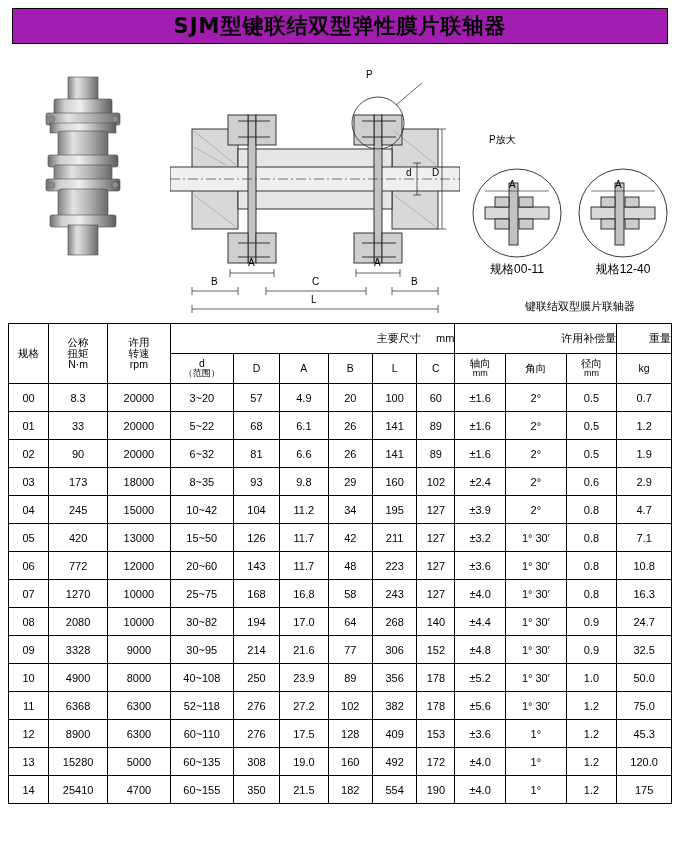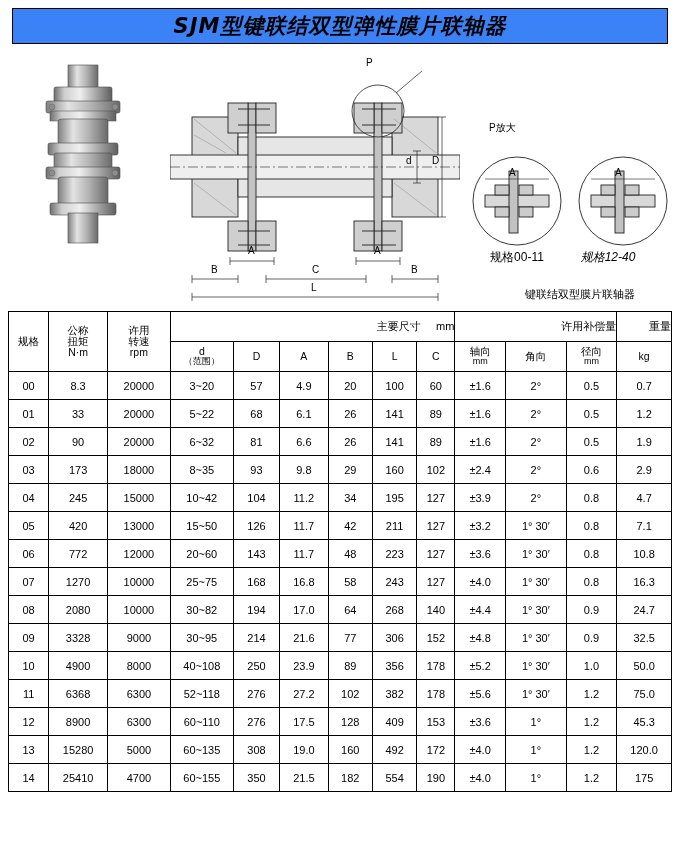--- a/index.html
+++ b/index.html
@@ -5,26 +5,25 @@
   html,body{margin:0;padding:0;}
   body{
     width:680px;height:855px;background:#ffffff;
     font-family:"Liberation Sans","DejaVu Sans",sans-serif;
     color:#000;overflow:hidden;
   }
   .page{position:relative;width:680px;height:855px;}
 
   
   .title-bar{
-    margin:8px 12px 5px 12px;
+    margin:8px 12px 17px 12px;
     border:1px solid #000;
     height:34px;
     display:flex;align-items:center;justify-content:center;
-    background:#3b82f6;
-    font-style:italic;
+    background:#a21caf;
   }
   .title-bar .t{
     font-size:21px;font-weight:bold;letter-spacing:1px;
     font-family:"DejaVu Sans","Liberation Sans",sans-serif;
   }
 
   
   .figure{
     position:relative;
     height:262px;
@@ -227,21 +226,21 @@
           <rect x="160" y="36" width="14" height="10" fill="#cccccc"></rect>
           <rect x="136" y="58" width="14" height="10" fill="#cccccc"></rect>
           <rect x="160" y="58" width="14" height="10" fill="#cccccc"></rect>
           <line x1="126" y1="30" x2="190" y2="30" stroke-width="0.6"></line>
         </g>
       </svg>
       <div class="lbl" style="left:24px;top:-28px;">P放大</div>
       <div class="lbl" style="left:44px;top:18px;">A</div>
       <div class="lbl" style="left:150px;top:18px;">A</div>
       <div class="sub-caption" style="left:17px;top:100px;">规格00-11</div>
-      <div class="sub-caption" style="left:108px;top:100px;font-style:italic;">规格12-40</div>
+      <div class="sub-caption" style="left:123px;top:100px;">规格12-40</div>
     </div>
 
     <div class="fig-caption">键联结双型膜片联轴器</div>
   </div>
 
 
   <table>
     <thead>
       <tr>
         <th rowspan="3" style="width:38px">规格</th>

